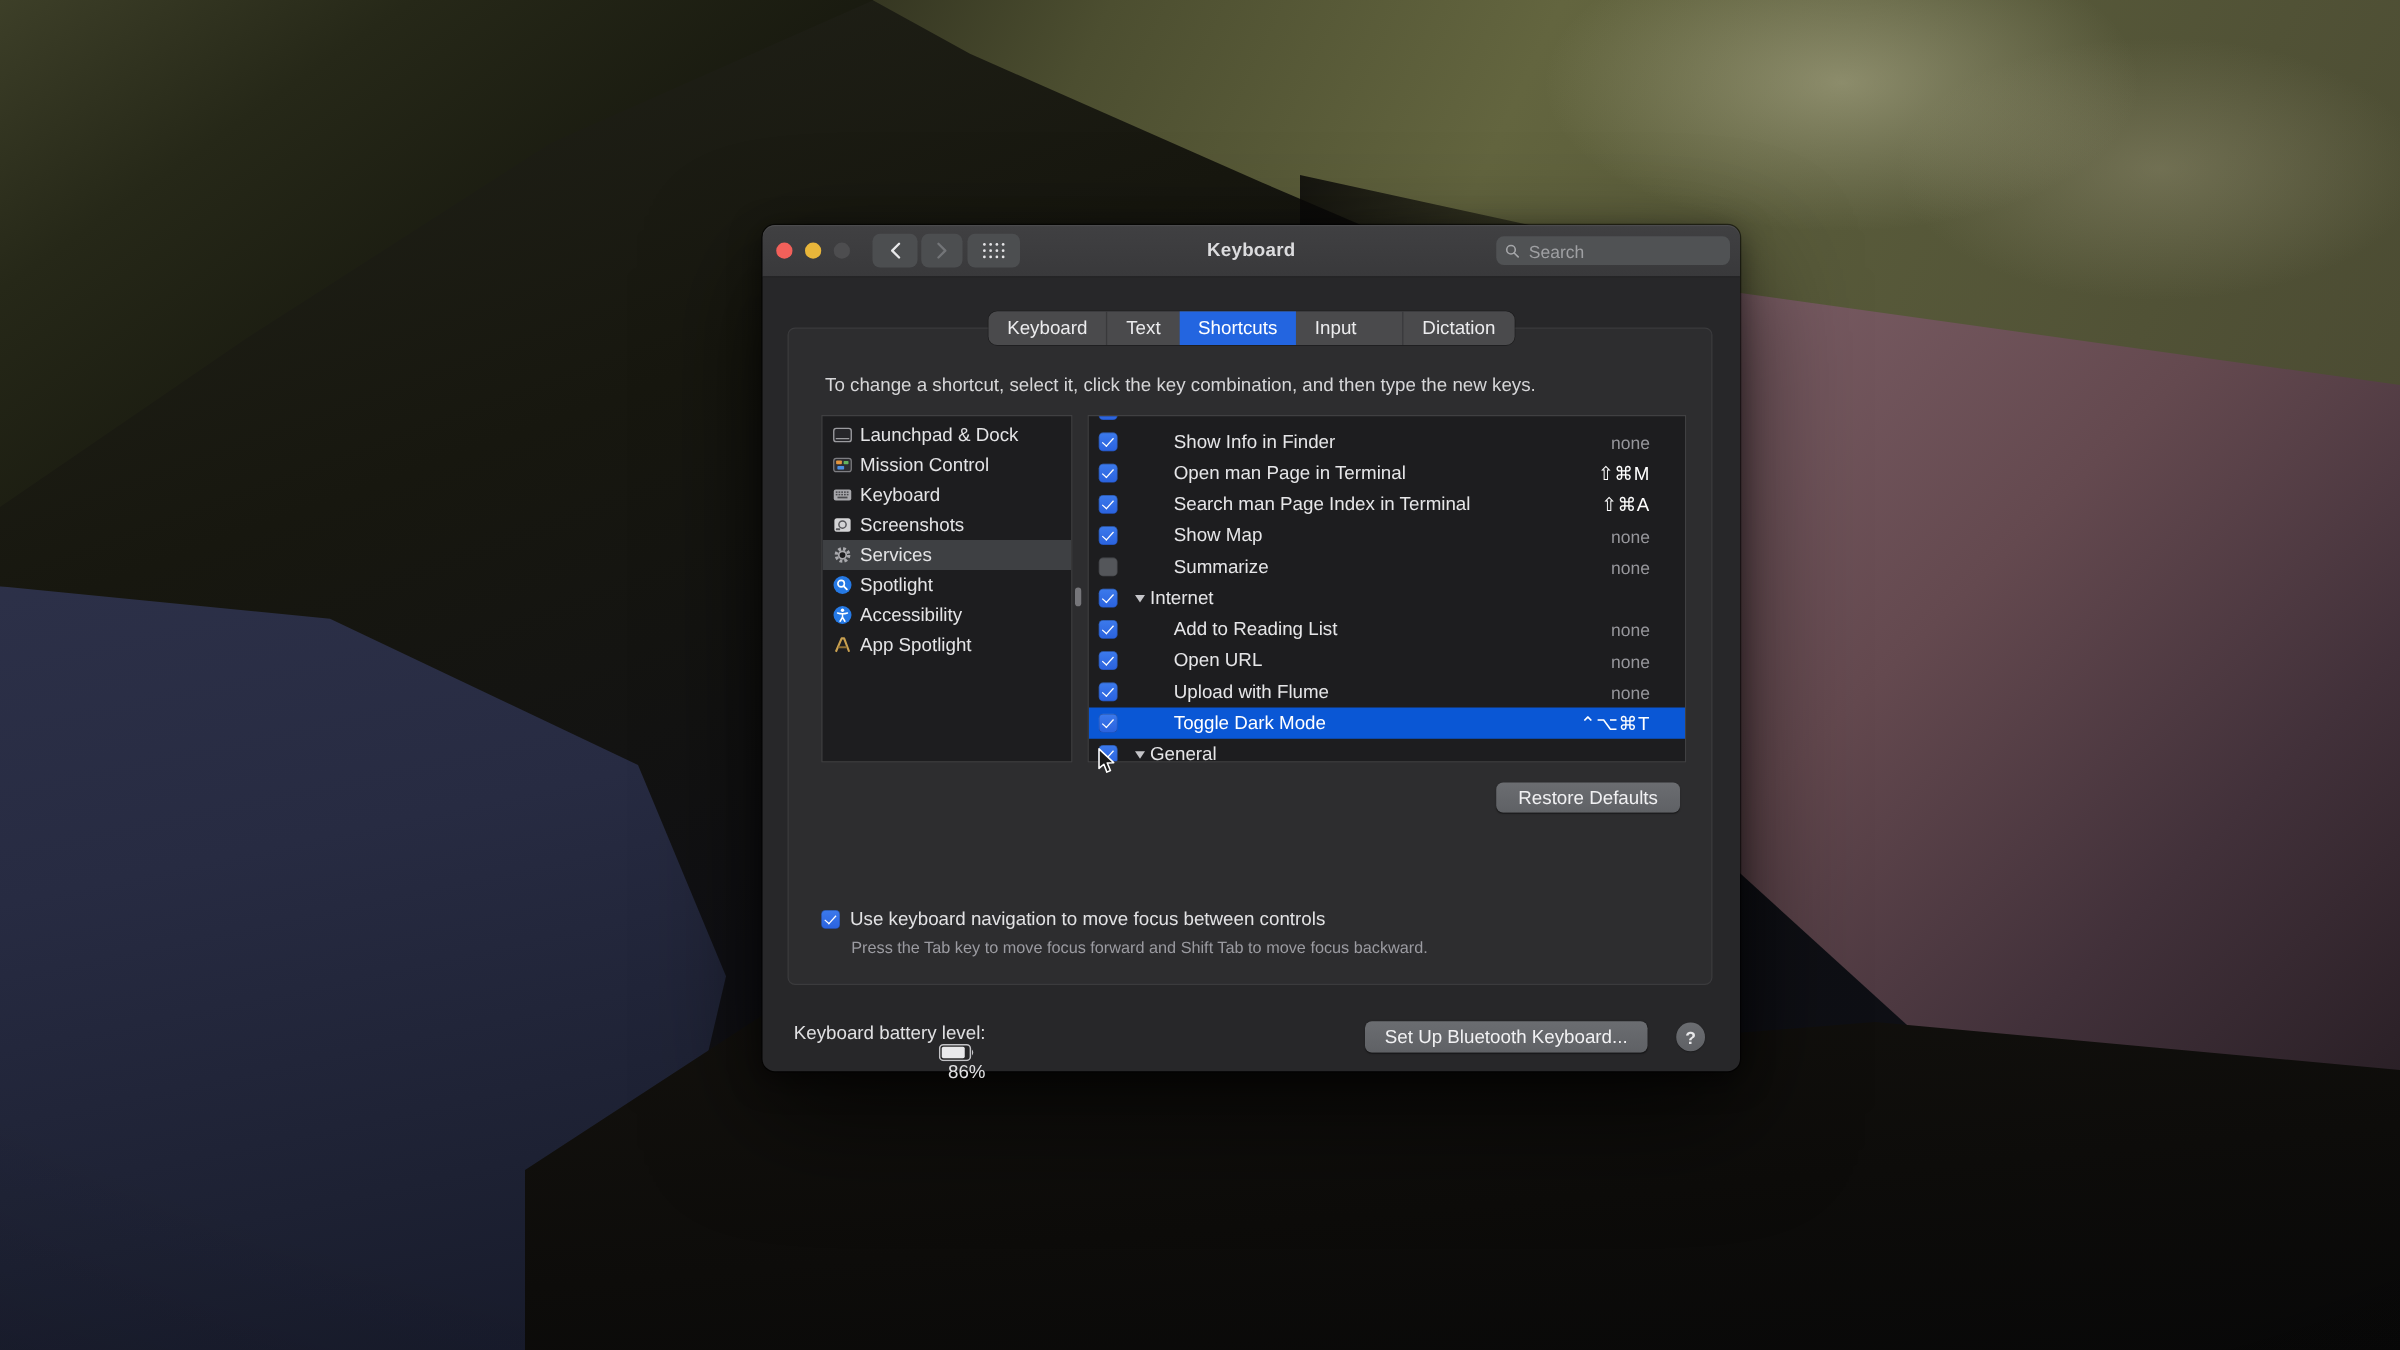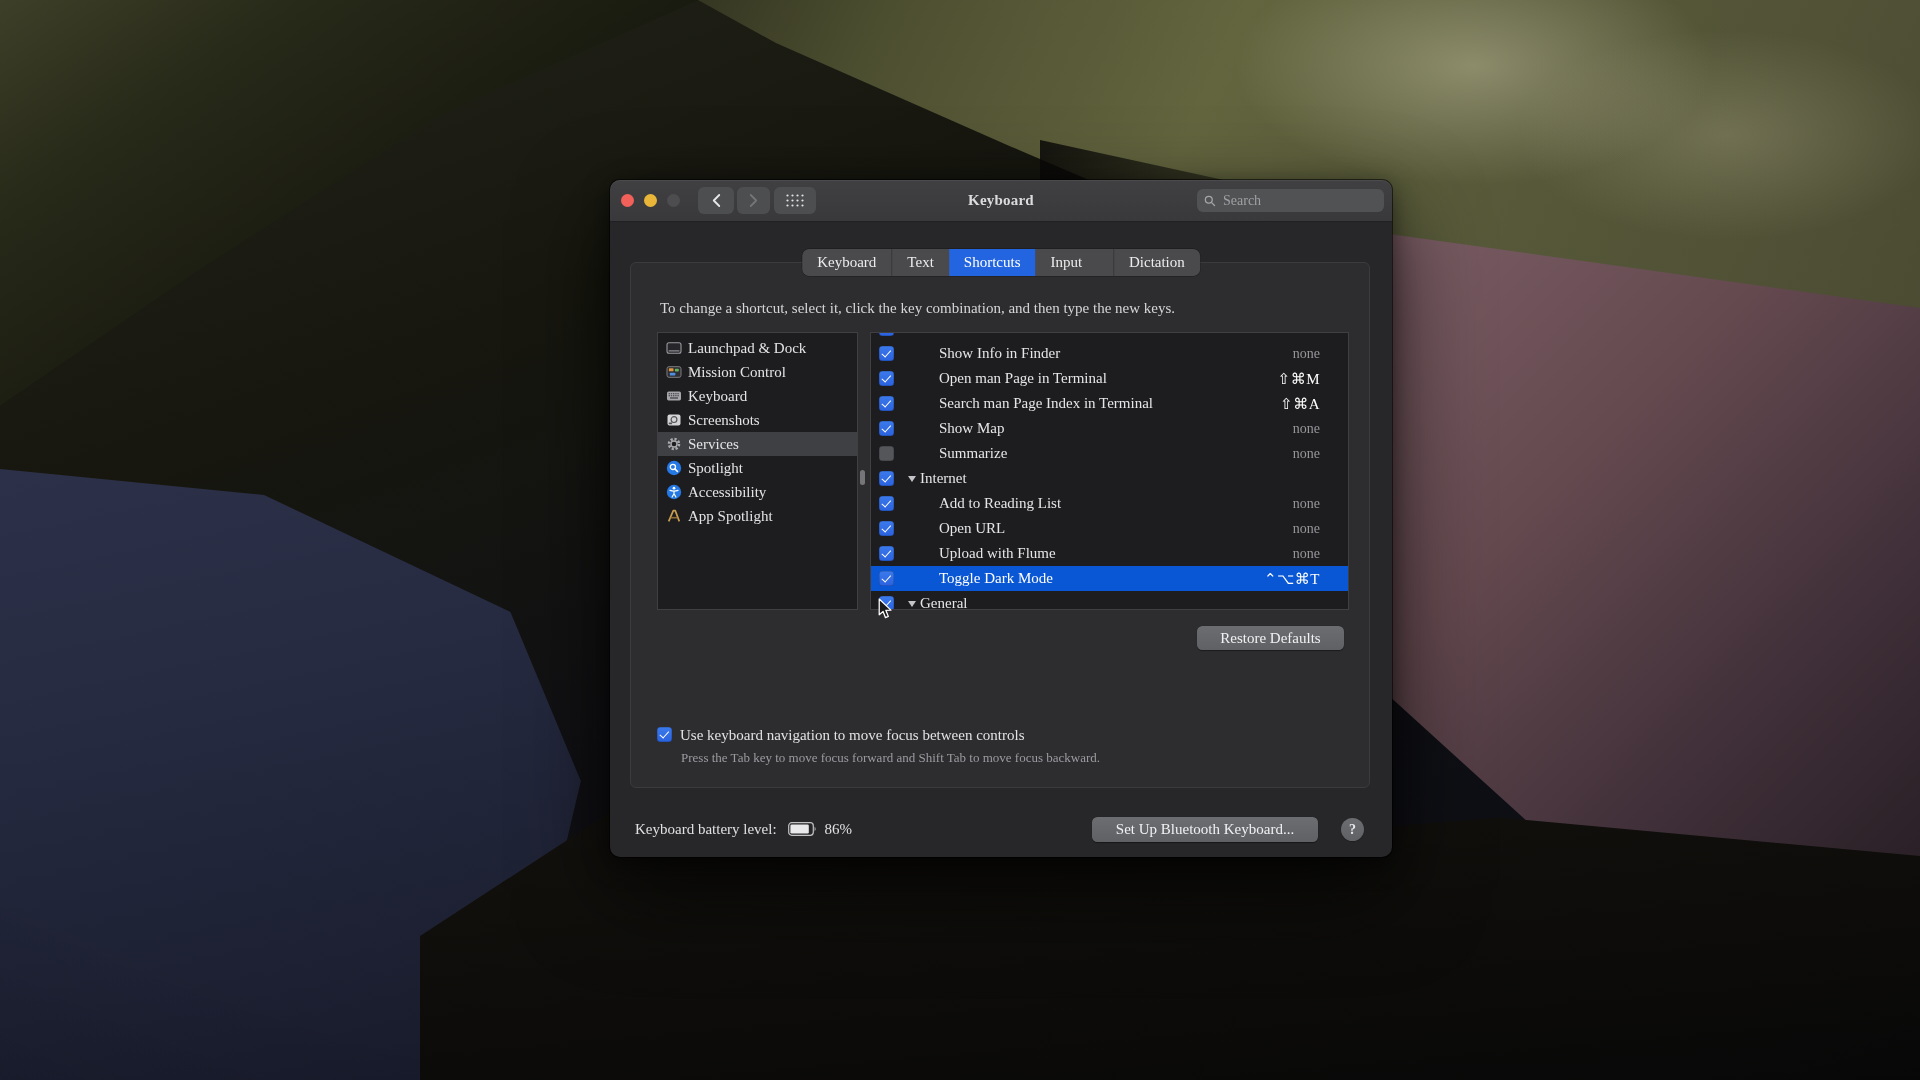--- a/index.html
+++ b/index.html
@@ -28,21 +28,21 @@
   .wp-ocean{left:0;top:430px;width:880px;height:650px;
       background:linear-gradient(168deg,#2d3149 0%,#272b42 35%,#1d2133 70%,#141726 100%);
       clip-path:polygon(0 6%,30% 10%,58% 28%,66% 54%,58% 100%,0 100%);}
   .wp-shore{left:420px;top:760px;width:1500px;height:320px;
       background:linear-gradient(175deg,#15130f 0%,#0d0c0a 60%,#080808 100%);
       clip-path:polygon(0 55%,18% 0,45% 28%,72% 18%,100% 30%,100% 100%,0 100%);}
   .wp-vignette{inset:0;background:radial-gradient(130% 115% at 52% 38%,rgba(0,0,0,0) 55%,rgba(0,0,0,.38) 100%);}
   
   .window{position:absolute;left:610px;top:180px;width:782px;height:677px;
       background:#272729;border-radius:10px;
-      box-shadow:0 34px 90px rgba(0,0,0,.65),0 6px 24px rgba(0,0,0,.5),0 0 0 1px rgba(0,0,0,.55);font-family:Liberation Serif, serif;}
+      box-shadow:0 34px 90px rgba(0,0,0,.65),0 6px 24px rgba(0,0,0,.5),0 0 0 1px rgba(0,0,0,.55);}
   .titlebar{position:absolute;left:0;top:0;right:0;height:41px;
       background:linear-gradient(#404042,#39393b);
       border-bottom:1px solid #202022;border-radius:10px 10px 0 0;
       box-shadow:inset 0 1px 0 rgba(255,255,255,.06);}
   .tl{position:absolute;top:14px;width:13px;height:13px;border-radius:50%;}
   .tl.red{left:11px;background:#f2605a;}
   .tl.yellow{left:34px;background:#e9b63a;}
   .tl.gray{left:57px;background:#4d4d4f;}
   .navbtn{position:absolute;top:7px;height:27px;border-radius:6px;background:#4c4e50;
       display:flex;align-items:center;justify-content:center;}
@@ -99,27 +99,27 @@
   .tri{width:0;height:0;border-left:4.5px solid transparent;border-right:4.5px solid transparent;
       border-top:6px solid #c4c4c8;margin-left:14px;flex:0 0 auto;}
   .sc-label.group{margin-left:4px;}
   .sc-short{margin-left:auto;font-size:15px;color:#fff;letter-spacing:.5px;white-space:nowrap;}
   .sc-short.none{color:#96969b;font-size:14px;letter-spacing:0;}
   
   .pushbtn{background:linear-gradient(#6b6d71,#5f6165);border:none;border-radius:5.5px;
       color:#f1f1f3;font-size:15px;font-family:inherit;box-shadow:0 .5px 1px rgba(0,0,0,.4);}
   .btn-restore{position:absolute;left:566px;top:363px;width:147px;height:24px;}
   
-  .kbnav{position:absolute;left:26px;top:464px;display:flex;}
+  .kbnav{position:absolute;left:26px;top:464px;display:flex;align-items:center;}
   .kbnav .cb{margin-left:0;margin-right:8px;}
   .kbnav-label{font-size:15px;color:#e2e2e4;}
   .kbnav-note{position:absolute;left:50px;top:487px;font-size:13px;color:#9b9ba1;}
   
-  .footer-left{position:absolute;left:25px;top:638px;height:22px;display:flex;align-items:center;
-      color:#e0e0e2;font-size:15px;}
+  .footer-left{position:absolute;left:25px;top:638px;height:22px;display:flex;align-items:flex-end;
+      color:#e0e0e2;font-size:15px;flex-direction:column;}
   .battery{margin-left:11px;margin-right:7px;width:30px;height:14px;position:relative;}
   .battery svg{width:30px;height:14px;}
   .btn-setup{position:absolute;left:482px;top:637px;width:226px;height:25px;}
   .btn-help{position:absolute;left:731px;top:638px;width:23px;height:23px;border-radius:50%;
       background:linear-gradient(#6b6d71,#5f6165);color:#e8e8ea;font-size:14px;font-weight:bold;
       display:flex;align-items:center;justify-content:center;box-shadow:0 .5px 1px rgba(0,0,0,.4);}
   
   .cursor{position:absolute;left:878px;top:598px;width:15px;height:22px;z-index:50;}
 </style>
 </head>

